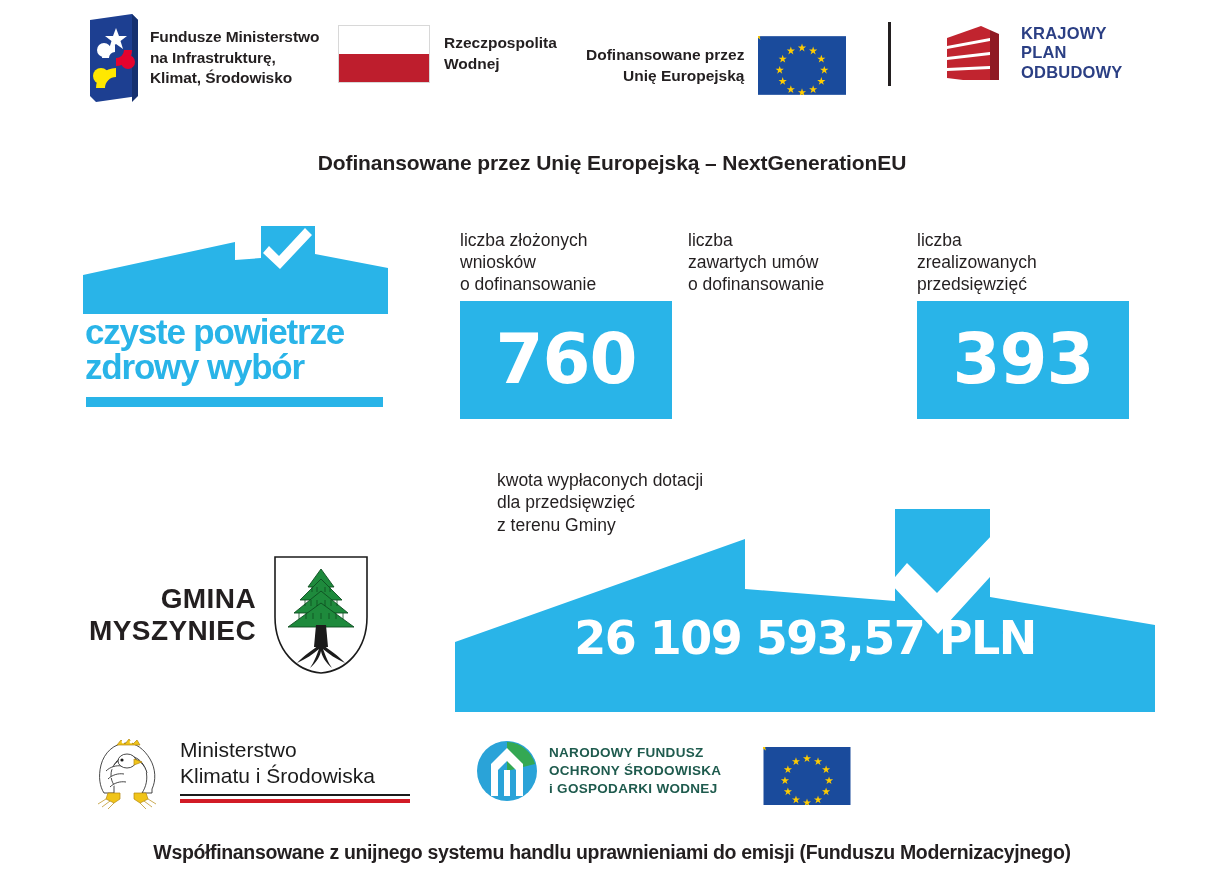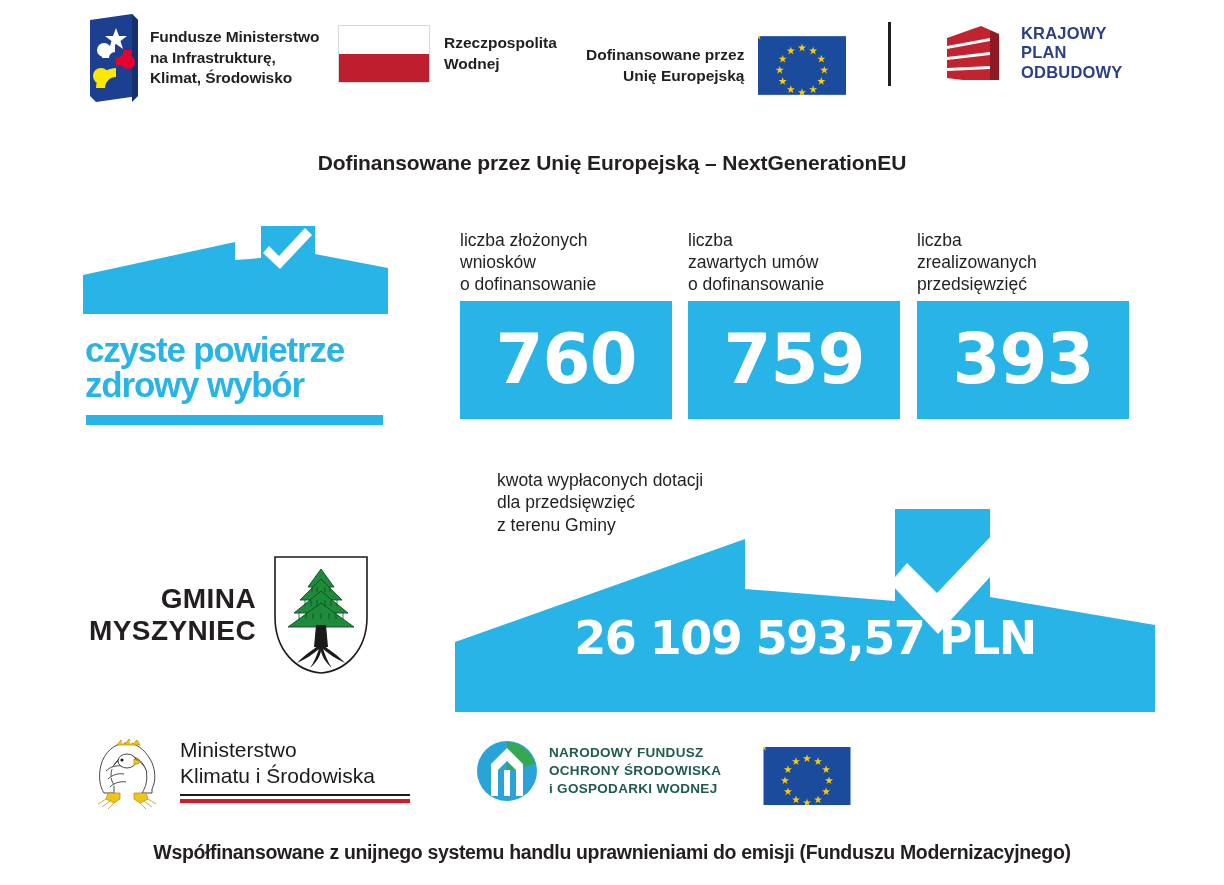--- a/index.html
+++ b/index.html
@@ -44,21 +44,21 @@
     letter-spacing:-0.1px;
   }
 
   
   .cp-logo{position:absolute;left:83px;top:222px;width:305px;height:208px;}
   .cp-house{display:block;width:305px;height:92px;}
   .cp-t1,.cp-t2{
     color:#29b4e8;font-weight:bold;letter-spacing:-1.2px;
     font-size:35px;line-height:1.0;margin-left:2px;
   }
-  .cp-t1{margin-top:18px;}
+  .cp-t1{}
   .cp-t2{margin-top:0;}
   .cp-bar{margin-top:13px;margin-left:3px;width:297px;height:10px;background:#29b4e8;}
 
   
   .stat{position:absolute;}
   .stat-label{font-size:17.5px;line-height:1.27;color:#231f20;white-space:pre-line;}
   .stat-box{
     background:#29b4e8;display:flex;align-items:center;justify-content:center;
   }
   .stat-value{
@@ -218,23 +218,20 @@
 o dofinansowanie</div>
     <div class="stat-box">
       <span class="stat-value">760</span>
     </div>
   </div>
 
   <div class="stat" id="stat1">
     <div class="stat-label">liczba
 zawartych umów
 o dofinansowanie</div>
-    <div class="stat-box">
-      <span class="stat-value">759</span>
-    </div>
   </div>
 
   <div class="stat" id="stat2">
     <div class="stat-label">liczba
 zrealizowanych
 przedsięwzięć</div>
     <div class="stat-box">
       <span class="stat-value">393</span>
     </div>
   </div>

